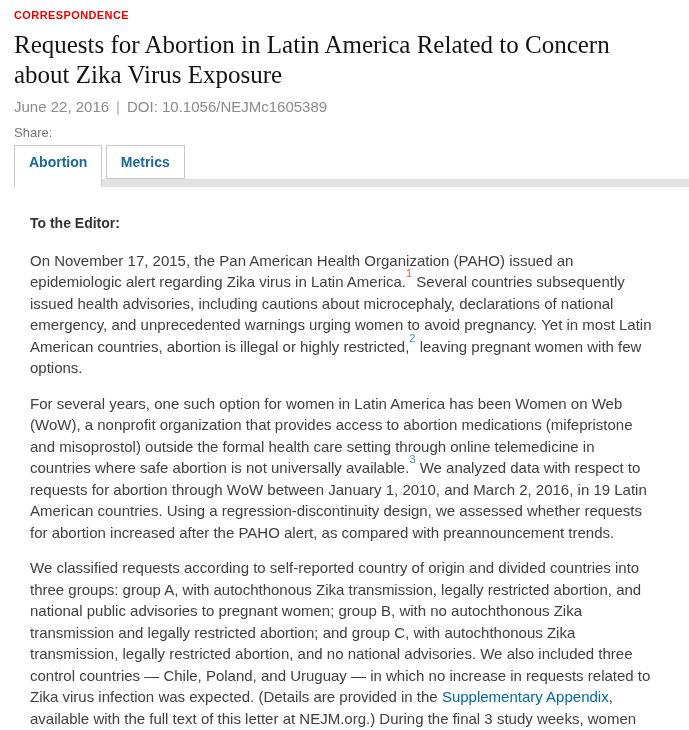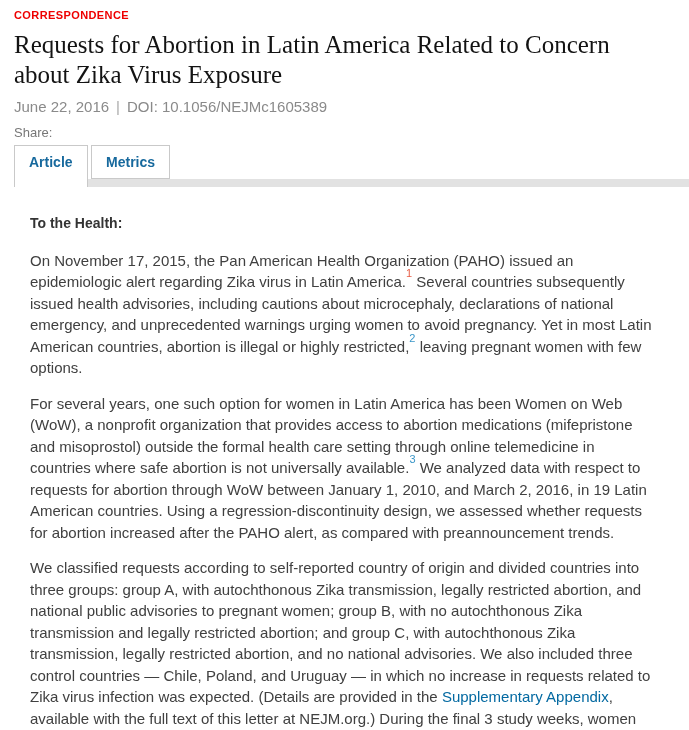--- a/index.html
+++ b/index.html
@@ -126,26 +126,26 @@
     <div class="dateline">
       <span>June 22, 2016</span><span class="sep">|</span><span>DOI: 10.1056/NEJMc1605389</span>
     </div>
     <div class="share-row">
       <span>Share:</span>
     </div>
   </div>
 
   <div class="tabs-row">
     <div class="tab-bar"></div>
-    <div class="tab active">Article</div>
+    <div class="tab active">Abortion</div>
     <div class="tab">Metrics</div>
   </div>
 
   <div class="content">
-    <p class="salutation">To the Health:</p>
+    <p class="salutation">To the Editor:</p>
     <div id="article-paragraphs">
         <p class="para"><span>On November 17, 2015, the Pan American Health Organization (PAHO) issued an epidemiologic alert regarding Zika virus in Latin America.</span><sup class="ref red">1</sup><span> Several countries subsequently issued health advisories, including cautions about microcephaly, declarations of national emergency, and unprecedented warnings urging women to avoid pregnancy. Yet in most Latin American countries, abortion is illegal or highly restricted,</span><sup class="ref blue">2</sup><span> leaving pregnant women with few options.</span></p>
         <p class="para"><span>For several years, one such option for women in Latin America has been Women on Web (WoW), a nonprofit organization that provides access to abortion medications (mifepristone and misoprostol) outside the formal health care setting through online telemedicine in countries where safe abortion is not universally available.</span><sup class="ref blue">3</sup><span> We analyzed data with respect to requests for abortion through WoW between January 1, 2010, and March 2, 2016, in 19 Latin American countries. Using a regression-discontinuity design, we assessed whether requests for abortion increased after the PAHO alert, as compared with preannouncement trends.</span></p>
         <p class="para"><span>We classified requests according to self-reported country of origin and divided countries into three groups: group A, with autochthonous Zika transmission, legally restricted abortion, and national public advisories to pregnant women; group B, with no autochthonous Zika transmission and legally restricted abortion; and group C, with autochthonous Zika transmission, legally restricted abortion, and no national advisories. We also included three control countries — Chile, Poland, and Uruguay — in which no increase in requests related to Zika virus infection was expected. (Details are provided in the </span><a class="inline-link">Supplementary Appendix</a><span>, available with the full text of this letter at NEJM.org.) During the final 3 study weeks, women were asked specifically if they were seeking abortion because of concern about Zika virus infection. In their response, women did not confirm whether they had received a diagnosis of such infection.</span></p>
       </div>
   </div>
 
 </div>
 
 </body></html>

